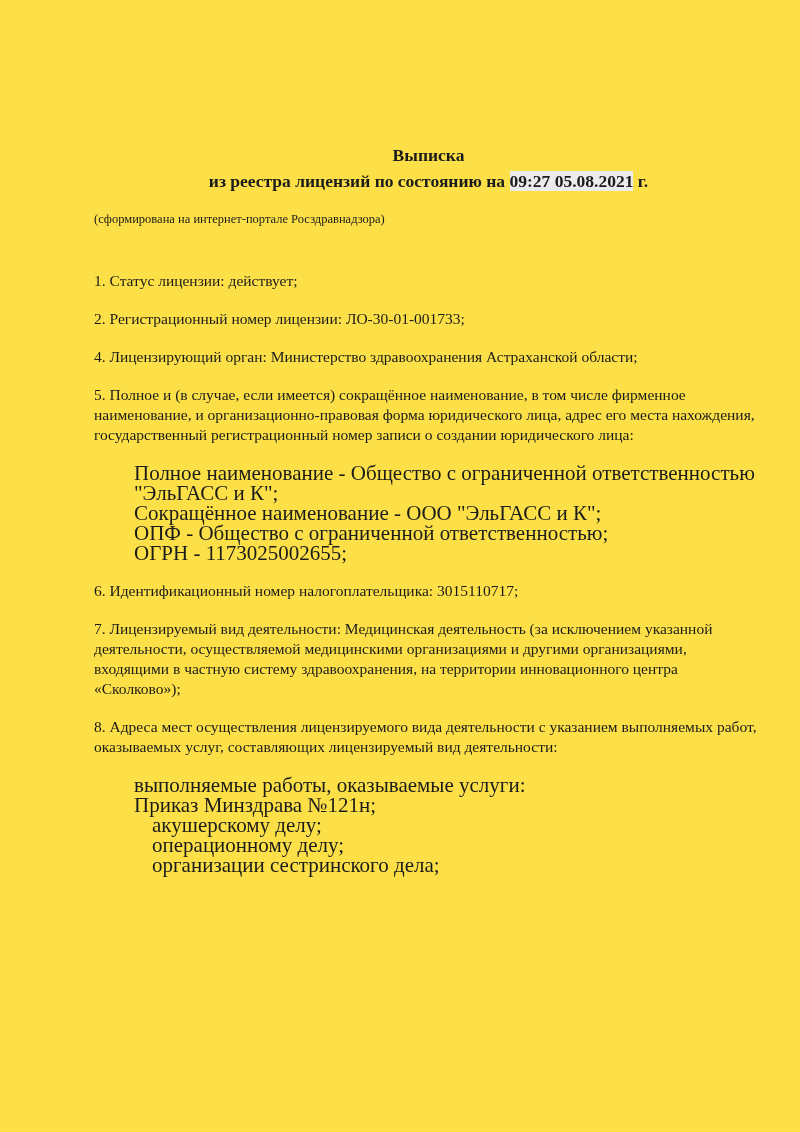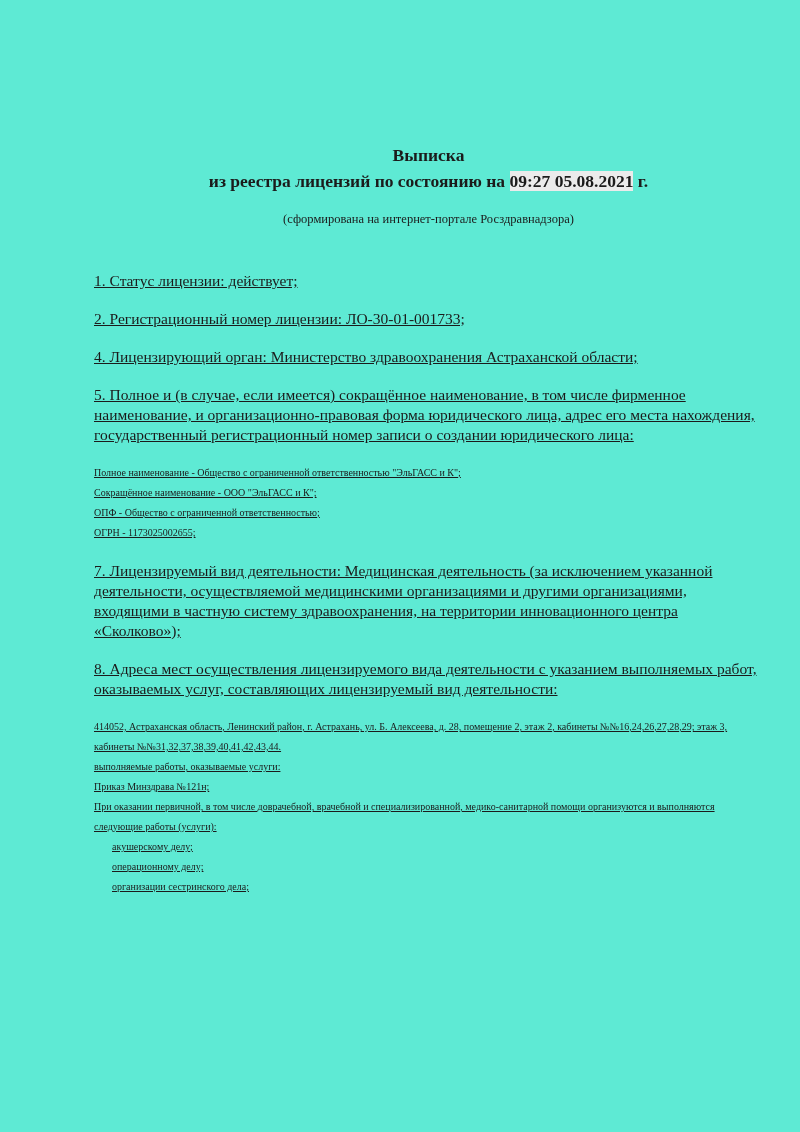--- a/index.html
+++ b/index.html
@@ -12,47 +12,47 @@
     height: 1132px;
     font-family: "Liberation Serif", "DejaVu Serif", serif;
     color: #1b1b1b;
     overflow: hidden;
   }
   .page {
     box-sizing: border-box;
     width: 800px;
     height: 1132px;
     padding: 142px 37px 0 94px;
-    background: #5eead4;
+    background: #fde047;
   }
   .title {
     text-align: center;
     font-weight: bold;
     font-size: 17.5px;
     line-height: 26px;
     white-space: pre-wrap;
   }
   .date-highlight {
     background: #ebebeb;
   }
   .note {
-    text-align: center;
+    text-align: left;
     font-size: 12.5px;
     line-height: 16px;
     margin: 17px 0 44px 0;
   }
   .para, .block {
     font-size: 15.5px;
     line-height: 20px;
     margin: 0 0 18px 0;
-    text-decoration: underline;
   }
   .block > div {
-    font-size: 10px;
+    font-size: 21px;
     line-height: 20px;
+    margin-left: 40px;
   }
   .indent1 {
     text-indent: 8px;
   }
   .services .service {
     padding-left: 18px;
   }
 </style>
 </head>
 <body>
@@ -74,30 +74,29 @@
 
   <p class="para">5. Полное и (в случае, если имеется) сокращённое наименование, в том числе фирменное наименование, и организационно-правовая форма юридического лица, адрес его места нахождения, государственный регистрационный номер записи о создании юридического лица:</p>
 
   <div class="block">
     <div>Полное наименование - Общество с ограниченной ответственностью "ЭльГАСС и К";</div>
     <div>Сокращённое наименование - ООО "ЭльГАСС и К";</div>
     <div>ОПФ - Общество с ограниченной ответственностью;</div>
     <div>ОГРН - 1173025002655;</div>
   </div>
 
+  <p class="para">6. Идентификационный номер налогоплательщика: 3015110717;</p>
 
   <p class="para">7. Лицензируемый вид деятельности: Медицинская деятельность (за исключением указанной деятельности, осуществляемой медицинскими организациями и другими организациями, входящими в частную систему здравоохранения, на территории инновационного центра «Сколково»);</p>
 
   <p class="para">8. Адреса мест осуществления лицензируемого вида деятельности с указанием выполняемых работ, оказываемых услуг, составляющих лицензируемый вид деятельности:</p>
 
   <div class="block">
-    <div>414052, Астраханская область, Ленинский район, г. Астрахань, ул. Б. Алексеева, д. 28, помещение 2, этаж 2, кабинеты №№16,24,26,27,28,29; этаж 3, кабинеты №№31,32,37,38,39,40,41,42,43,44.</div>
     <div>выполняемые работы, оказываемые услуги:</div>
     <div>Приказ Минздрава №121н;</div>
-    <div>При оказании первичной, в том числе доврачебной, врачебной и специализированной, медико-санитарной помощи организуются и выполняются следующие работы (услуги):</div>
     <div class="services">
         <div class="service">акушерскому делу;</div>
         <div class="service">операционному делу;</div>
         <div class="service">организации сестринского дела;</div>
       </div>
   </div>
 
 </div>
 
 </body></html>

